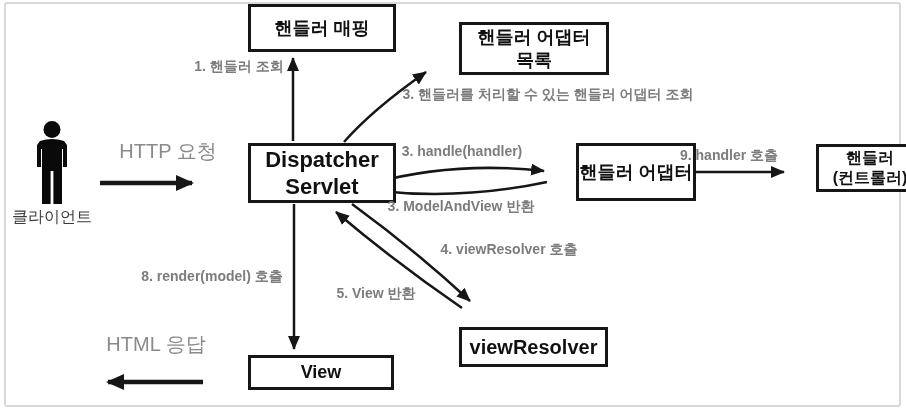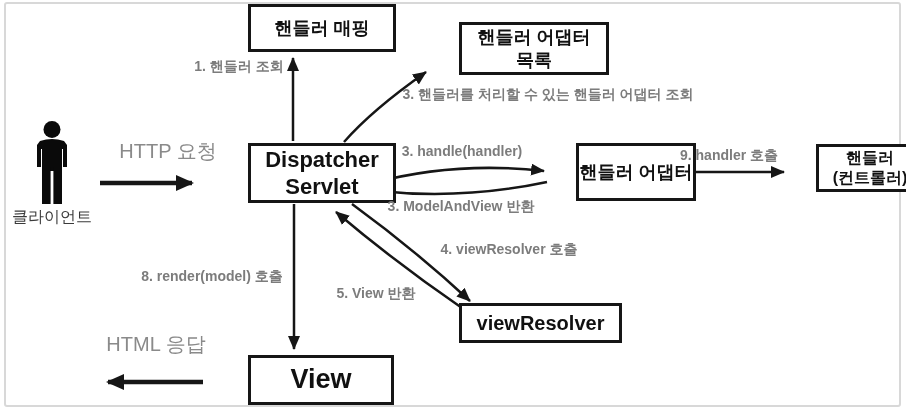--- a/index.html
+++ b/index.html
@@ -126,23 +126,23 @@
 목록</div>
 
   <div class="box" style="left:222px; top:143px; width:148px; height:60px; font-size:22px;text-align:center;">Dispatcher
 Servlet</div>
 
   <div class="box" style="left:550px; top:143px; width:120px; height:58px; font-size:18px;">핸들러 어댑터</div>
 
   <div class="box" style="left:790px; top:144px; width:108px; height:48px; font-size:16px;">핸들러
 (컨트롤러)</div>
 
-  <div class="box" style="left:433px; top:303px; width:163px; height:40px; font-size:20px;">viewResolver</div>
+  <div class="box" style="left:433px; top:327px; width:149px; height:40px; font-size:20px;">viewResolver</div>
 
-  <div class="box" style="left:222px; top:355px; width:146px; height:50px; font-size:27px;">View</div>
+  <div class="box" style="left:222px; top:355px; width:146px; height:35px; font-size:18px;">View</div>
 
   <div class="lbl" style="left:239px; top:67px;">1. 핸들러 조회</div>
 
   <div class="lbl" style="left:548px; top:95px;">3. 핸들러를 처리할 수 있는 핸들러 어댑터 조회</div>
 
   <div class="lbl" style="left:462px; top:151px;">3. handle(handler)</div>
 
   <div class="lbl" style="left:729px; top:156px;">9. handler 호출</div>
 
   <div class="lbl" style="left:461px; top:207px;">3. ModelAndView 반환</div>

